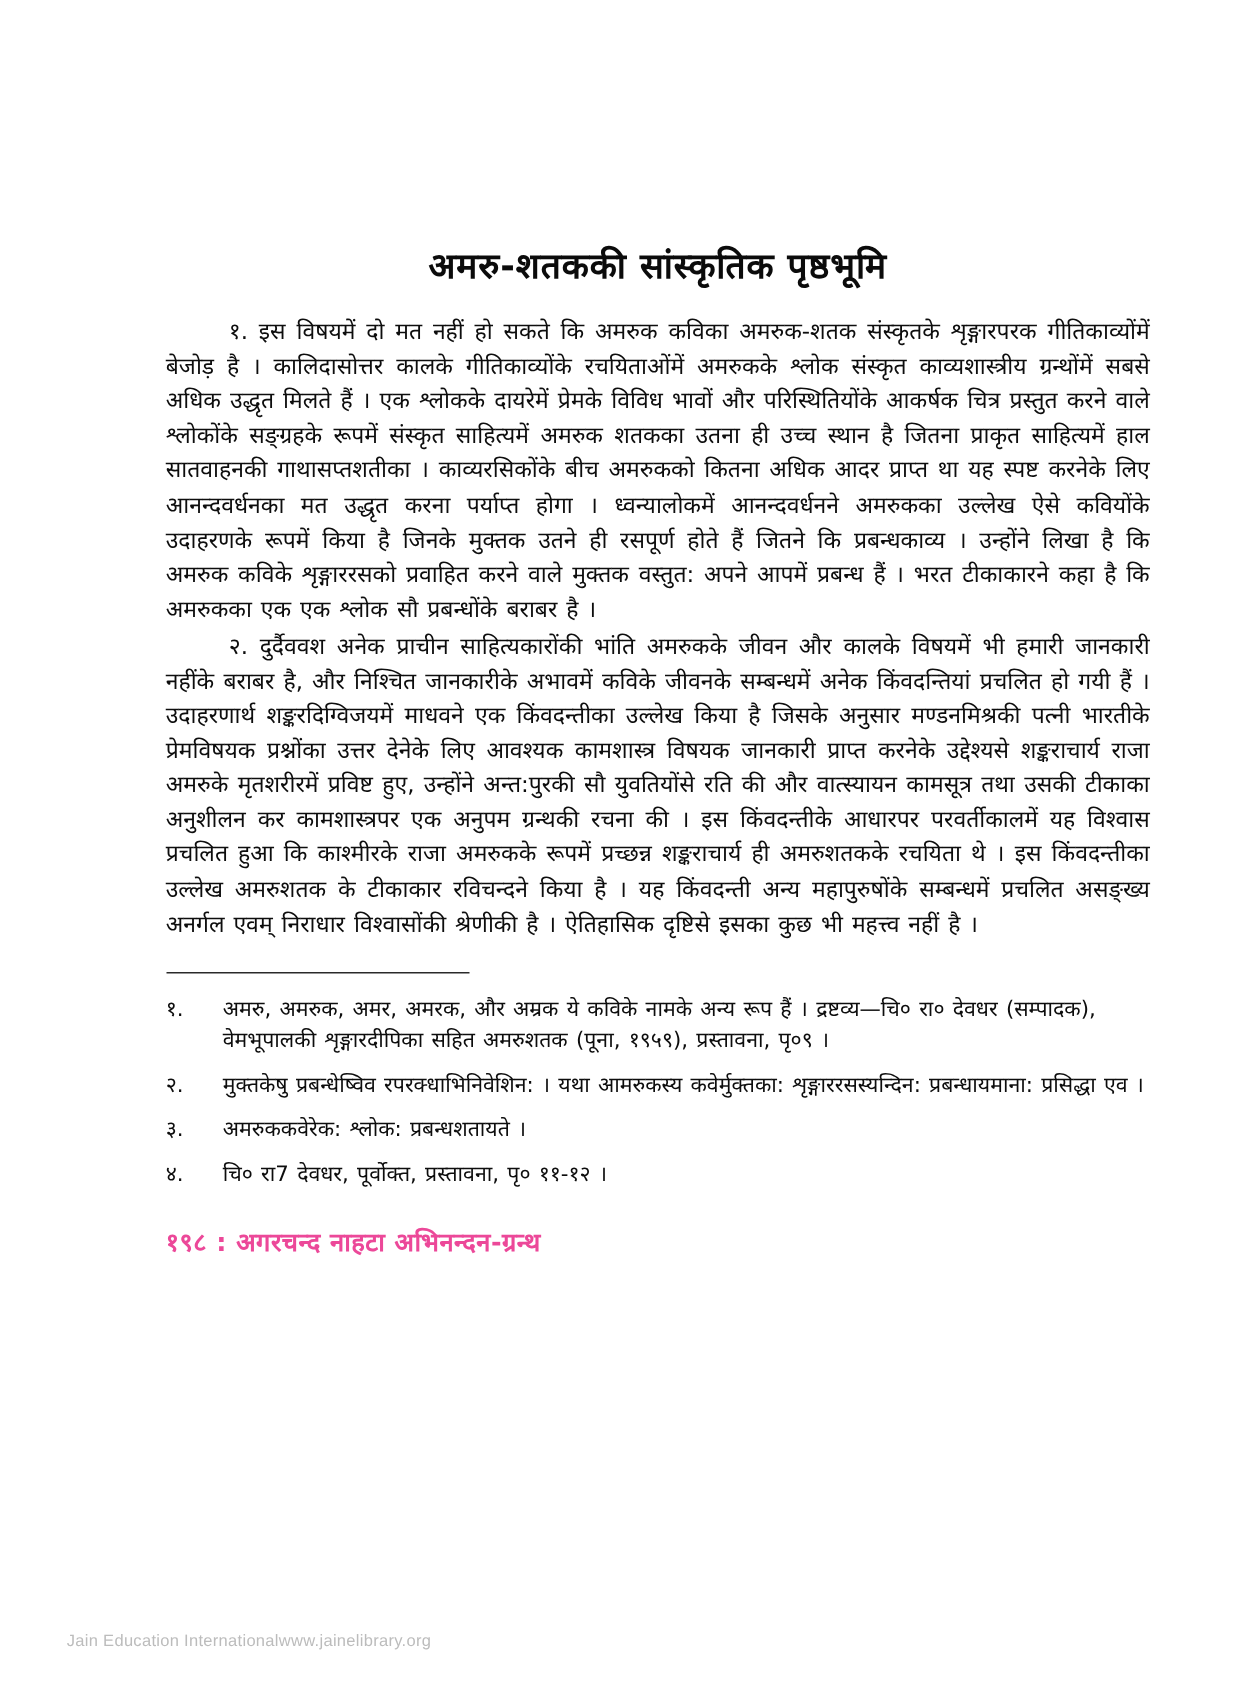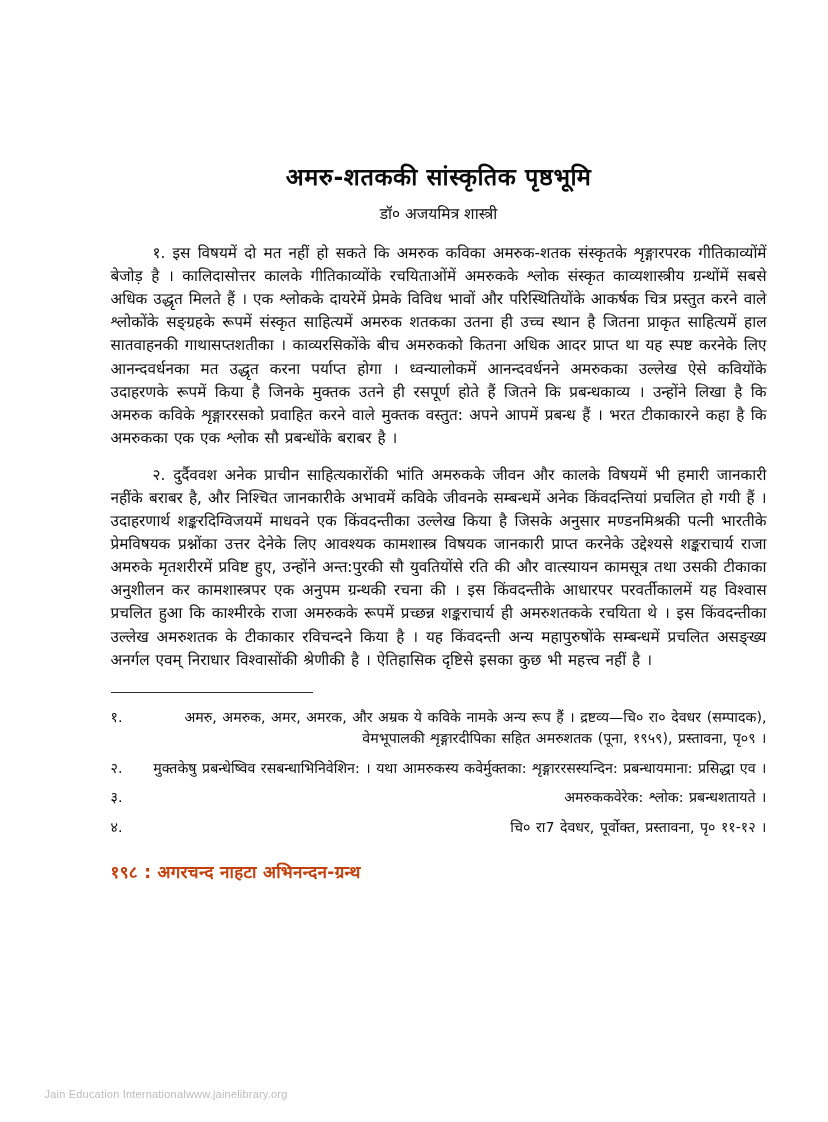--- a/index.html
+++ b/index.html
@@ -56,21 +56,21 @@
     line-height: 23.1px;
     text-align: justify;
     text-align-last: left;
     text-justify: inter-word;
     color: #0d0d0d;
     font-family: "DejaVu Sans", "Liberation Sans", sans-serif;
     font-weight: 500;
     word-spacing: 1.1px;
   }
   p.para + p.para {
-    margin-top: 14px;
+    margin-top: 2px;
   }
   p.para .indent {
     display: inline-block;
     width: 42px;
   }
   .fn-rule {
     margin-top: 20px;
     width: 202px;
     height: 0;
     border-top: 1.4px solid #2a2a2a;
@@ -88,27 +88,26 @@
     font-weight: 500;
     margin-bottom: 8px;
     word-spacing: 1px;
   }
   .fn-num {
     flex: 0 0 38px;
     width: 38px;
   }
   .fn-text {
     flex: 1 1 auto;
-    text-align: right;
   }
   .running-foot {
     margin-top: 22px;
     font-size: 17px;
     font-weight: 600;
-    color: #c2410c;
+    color: #ec4899;
     font-family: "DejaVu Sans", "Liberation Sans", sans-serif;
     letter-spacing: 0.3px;
   }
   .page-footer {
     position: absolute;
     left: 0;
     right: 0;
     bottom: 22px;
     display: flex;
     align-items: flex-end;
@@ -124,21 +123,20 @@
   .pf-right { flex: 0 0 auto; }
 </style>
 </head>
 <body>
 
 <div class="page">
 
   <div class="content">
 
     <h1 class="doc-title">अमरु-शतककी सांस्कृतिक पृष्ठभूमि</h1>
-    <div class="doc-author">डॉ० अजयमित्र शास्त्री</div>
 
     <div class="body-text">
 
       <p class="para"><span class="indent"></span><span>१.</span> <span>इस विषयमें दो मत नहीं हो सकते कि अमरुक कविका अमरुक-शतक संस्कृतके शृङ्गारपरक गीतिकाव्योंमें बेजोड़ है । कालिदासोत्तर कालके गीतिकाव्योंके रचयिताओंमें अमरुकके श्लोक संस्कृत काव्यशास्त्रीय ग्रन्थोंमें सबसे अधिक उद्धृत मिलते हैं । एक श्लोकके दायरेमें प्रेमके विविध भावों और परिस्थितियोंके आकर्षक चित्र प्रस्तुत करने वाले श्लोकोंके सङ्ग्रहके रूपमें संस्कृत साहित्यमें अमरुक शतकका उतना ही उच्च स्थान है जितना प्राकृत साहित्यमें हाल सातवाहनकी गाथासप्तशतीका । काव्यरसिकोंके बीच अमरुकको कितना अधिक आदर प्राप्त था यह स्पष्ट करनेके लिए आनन्दवर्धनका मत उद्धृत करना पर्याप्त होगा । ध्वन्यालोकमें आनन्दवर्धनने अमरुकका उल्लेख ऐसे कवियोंके उदाहरणके रूपमें किया है जिनके मुक्तक उतने ही रसपूर्ण होते हैं जितने कि प्रबन्धकाव्य । उन्होंने लिखा है कि अमरुक कविके शृङ्गाररसको प्रवाहित करने वाले मुक्तक वस्तुत: अपने आपमें प्रबन्ध हैं । भरत टीकाकारने कहा है कि अमरुकका एक एक श्लोक सौ प्रबन्धोंके बराबर है ।</span></p>
 
       <p class="para"><span class="indent"></span><span>२.</span> <span>दुर्दैववश अनेक प्राचीन साहित्यकारोंकी भांति अमरुकके जीवन और कालके विषयमें भी हमारी जानकारी नहींके बराबर है, और निश्चित जानकारीके अभावमें कविके जीवनके सम्बन्धमें अनेक किंवदन्तियां प्रचलित हो गयी हैं । उदाहरणार्थ शङ्करदिग्विजयमें माधवने एक किंवदन्तीका उल्लेख किया है जिसके अनुसार मण्डनमिश्रकी पत्नी भारतीके प्रेमविषयक प्रश्नोंका उत्तर देनेके लिए आवश्यक कामशास्त्र विषयक जानकारी प्राप्त करनेके उद्देश्यसे शङ्कराचार्य राजा अमरुके मृतशरीरमें प्रविष्ट हुए, उन्होंने अन्त:पुरकी सौ युवतियोंसे रति की और वात्स्यायन कामसूत्र तथा उसकी टीकाका अनुशीलन कर कामशास्त्रपर एक अनुपम ग्रन्थकी रचना की । इस किंवदन्तीके आधारपर परवर्तीकालमें यह विश्वास प्रचलित हुआ कि काश्मीरके राजा अमरुकके रूपमें प्रच्छन्न शङ्कराचार्य ही अमरुशतकके रचयिता थे । इस किंवदन्तीका उल्लेख अमरुशतक के टीकाकार रविचन्दने किया है । यह किंवदन्ती अन्य महापुरुषोंके सम्बन्धमें प्रचलित असङ्ख्य अनर्गल एवम् निराधार विश्वासोंकी श्रेणीकी है । ऐतिहासिक दृष्टिसे इसका कुछ भी महत्त्व नहीं है ।</span></p>
 
 
     </div>
 
@@ -146,21 +144,21 @@
 
     <div class="footnotes">
 
       <div class="fn-item">
         <span class="fn-num">१.</span>
         <span class="fn-text">अमरु, अमरुक, अमर, अमरक, और अम्रक ये कविके नामके अन्य रूप हैं । द्रष्टव्य—चि० रा० देवधर (सम्पादक), वेमभूपालकी शृङ्गारदीपिका सहित अमरुशतक (पूना, १९५९), प्रस्तावना, पृ०९ ।</span>
       </div>
 
       <div class="fn-item">
         <span class="fn-num">२.</span>
-        <span class="fn-text">मुक्तकेषु प्रबन्धेष्विव रसबन्धाभिनिवेशिन: । यथा आमरुकस्य कवेर्मुक्तका: शृङ्गाररसस्यन्दिन: प्रबन्धायमाना: प्रसिद्धा एव ।</span>
+        <span class="fn-text">मुक्तकेषु प्रबन्धेष्विव रपरक्धाभिनिवेशिन: । यथा आमरुकस्य कवेर्मुक्तका: शृङ्गाररसस्यन्दिन: प्रबन्धायमाना: प्रसिद्धा एव ।</span>
       </div>
 
       <div class="fn-item">
         <span class="fn-num">३.</span>
         <span class="fn-text">अमरुककवेरेक: श्लोक: प्रबन्धशतायते ।</span>
       </div>
 
       <div class="fn-item">
         <span class="fn-num">४.</span>
         <span class="fn-text">चि० रा7 देवधर, पूर्वोक्त, प्रस्तावना, पृ० ११-१२ ।</span>

